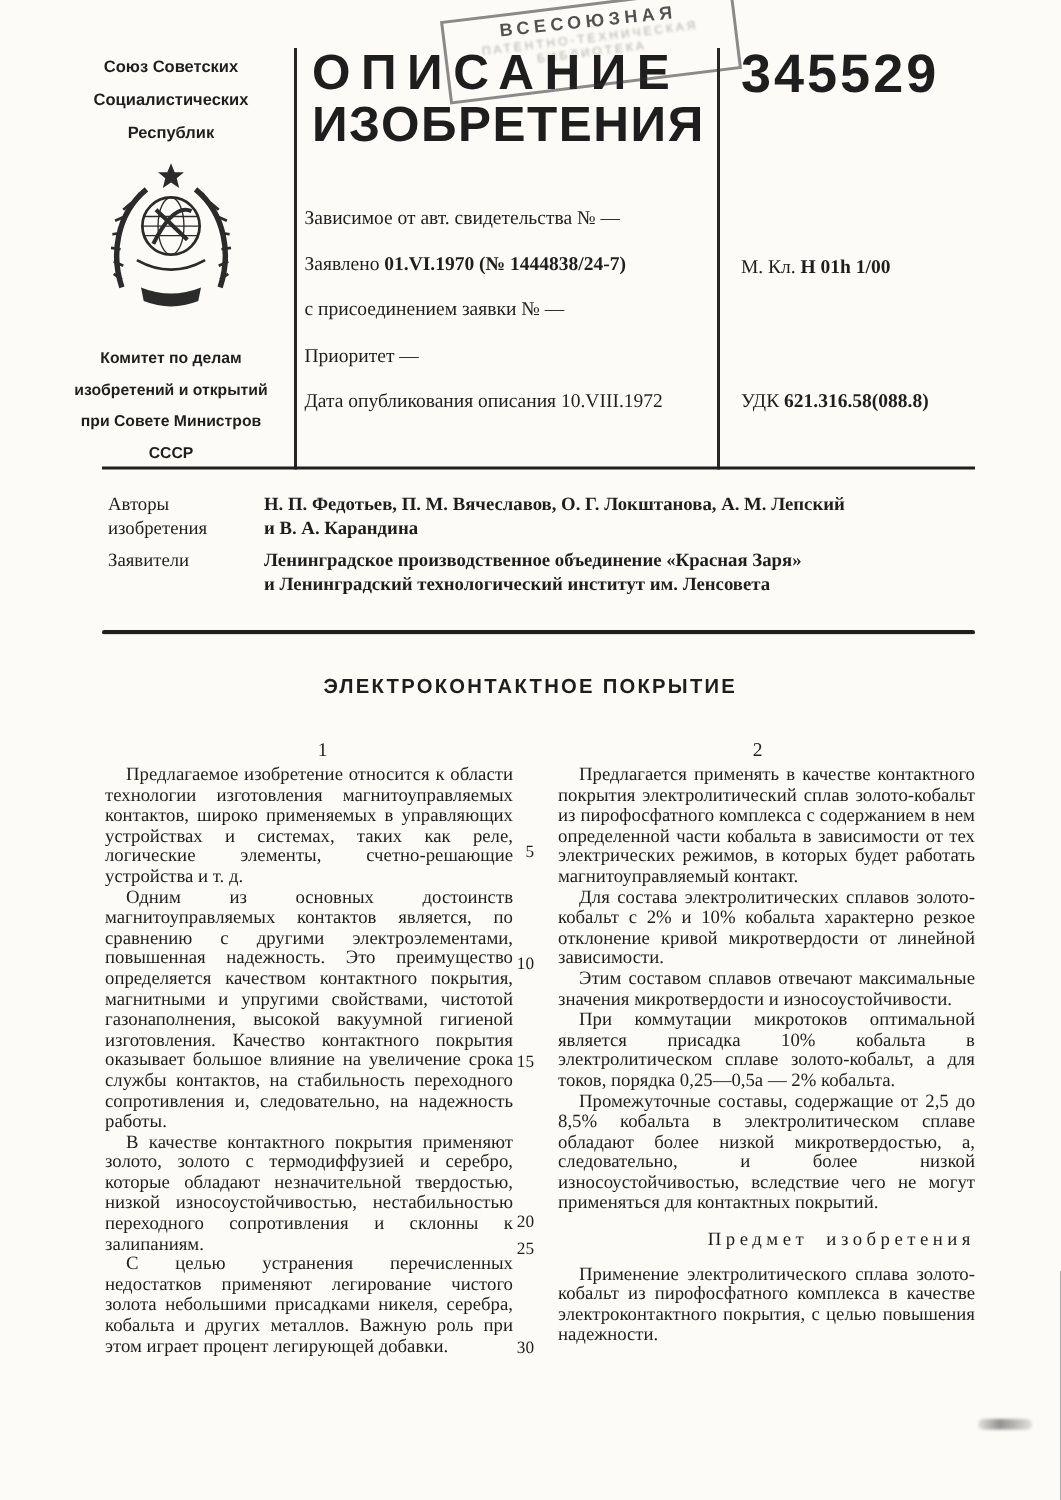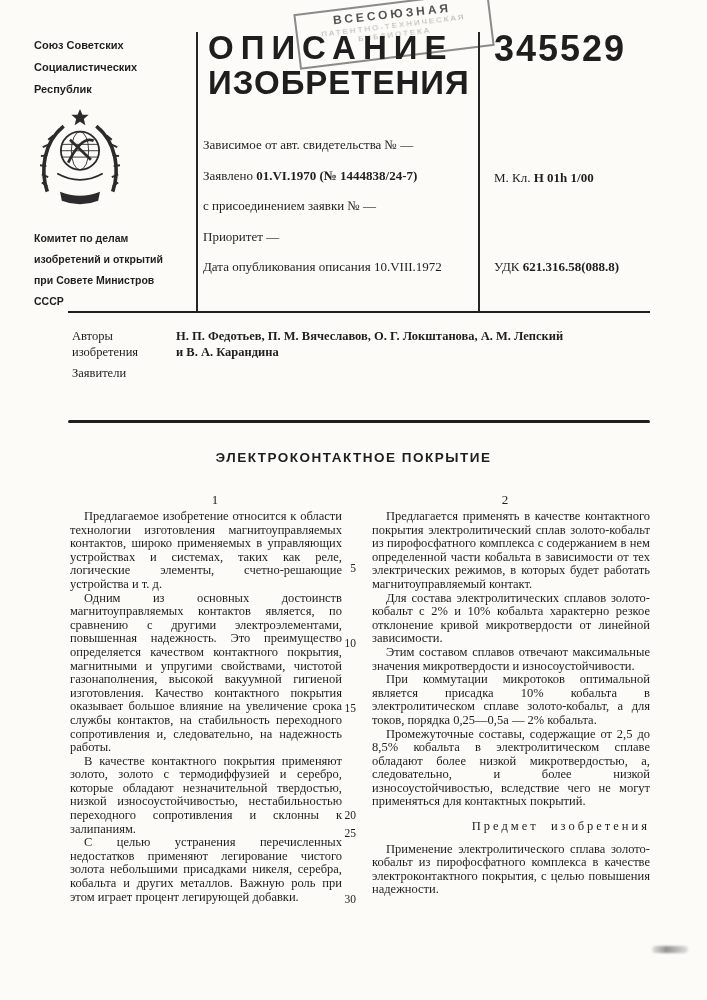--- a/index.html
+++ b/index.html
@@ -12,21 +12,21 @@
   .stamp {
     position:absolute; left:296px; top:2px; width:196px; height:56px;
     transform:rotate(-7deg); transform-origin:center;
     border:2px solid rgba(45,45,45,.55); text-align:center;
     font-family:"Liberation Sans", sans-serif; color:rgba(40,40,40,.8);
     padding-top:3px; box-sizing:border-box; z-index:5;
   }
   .stamp-l1 { font-size:12px; font-weight:bold; letter-spacing:3px; transform:rotate(1deg); }
   .stamp-l2, .stamp-l3 { font-size:8px; letter-spacing:2px; opacity:.45; filter:blur(.6px); }
   
-  .col-left { position:absolute; left:34px; top:34px; width:160px; text-align:left; }
+  .col-left { position:absolute; left:34px; top:34px; width:160px; text-align:center; }
   .union { font-family:"Liberation Sans", sans-serif; font-weight:bold; font-size:11px; line-height:22px; }
   .emblem { margin-top:8px; }
   .committee { font-family:"Liberation Sans", sans-serif; font-weight:bold; font-size:10.5px; line-height:21px; margin-top:16px; }
   
   .vrule { position:absolute; top:32px; height:281px; width:0; border-left:2px solid #262626; }
   .vrule1 { left:196px; } .vrule2 { left:478px; }
   .hrule { position:absolute; left:68px; width:582px; border-top:2px solid #1f1f1f; }
   .hrule1 { top:311px; }
   .hrule2 { top:420px; border-top-width:3px; border-radius:2px; }
   
@@ -137,20 +137,24 @@
         <div>Авторы</div>
         <div>изобретения</div>
       </div>
       <div class="a-val">
         <div>Н. П. Федотьев, П. М. Вячеславов, О. Г. Локштанова, А. М. Лепский</div>
         <div>и В. А. Карандина</div>
       </div>
     </div>
     <div class="a-row">
       <div class="a-label">Заявители</div>
+      <div class="a-val">
+        <div>Ленинградское производственное объединение «Красная Заря»</div>
+        <div>и Ленинградский технологический институт им. Ленсовета</div>
+      </div>
     </div>
   </div>
 
   <div class="main-title">ЭЛЕКТРОКОНТАКТНОЕ ПОКРЫТИЕ</div>
 
   <div class="colheads">
     <div>1</div>
     <div>2</div>
   </div>
 

